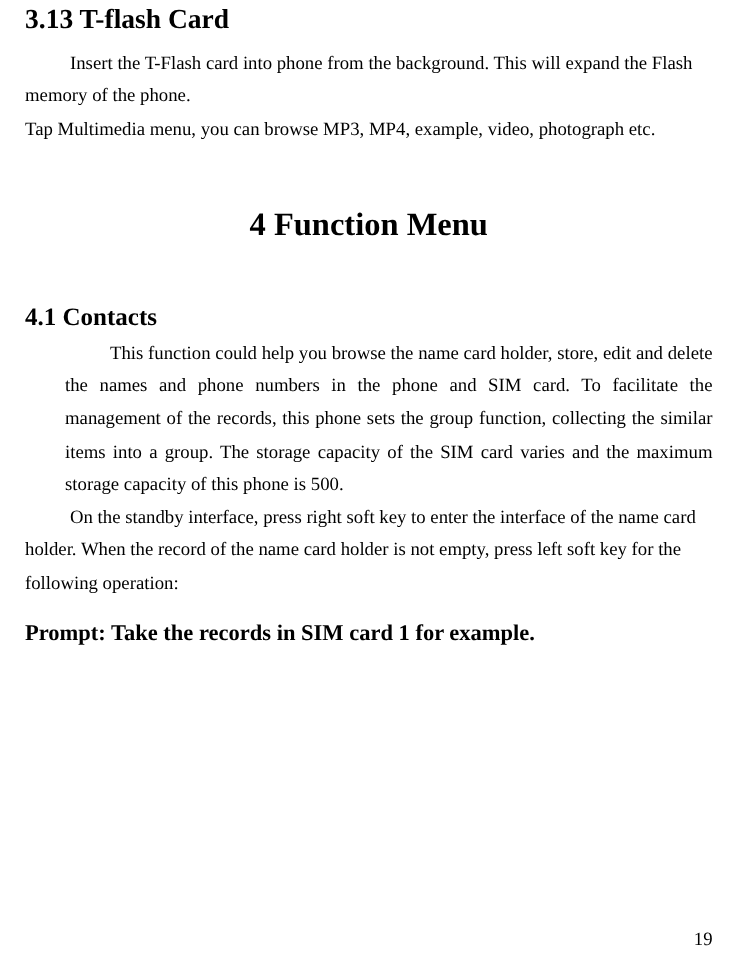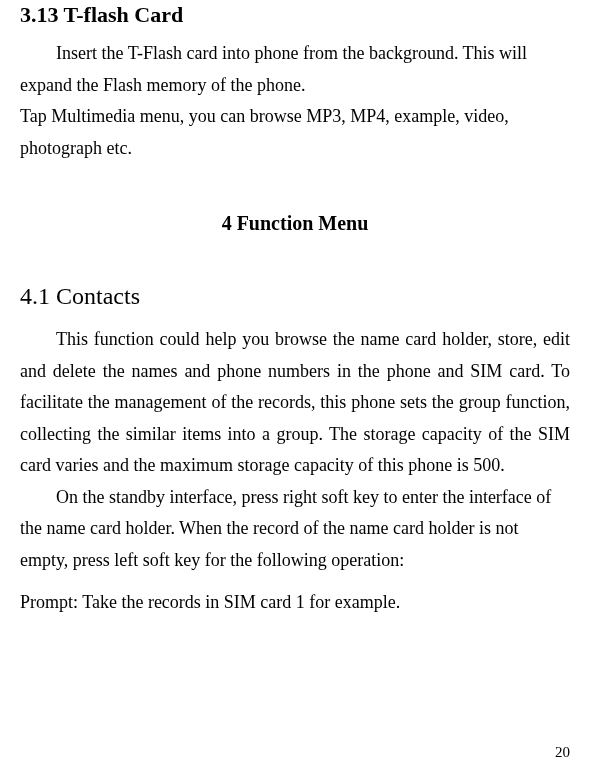--- a/index.html
+++ b/index.html
@@ -16,43 +16,44 @@
       padding: 0 20px;
       position: relative;
     }
     .section-heading {
       font-weight: bold;
       font-size: 22px;
       margin-top: 2px;
       margin-bottom: 10px;
     }
     .body-text {
-      font-size: 18px;
+      font-size: 15px;
       line-height: 1.75;
     }
     .indent {
       text-indent: 36px;
     }
     .chapter-heading {
       font-weight: bold;
-      font-size: 20px;
+      font-size: 26px;
       text-align: center;
       margin-top: 48px;
       margin-bottom: 48px;
     }
     .subsection-heading {
-      font-weight: normal;
-      font-size: 24px;
-      margin-bottom: 14px;
+      font-weight: bold;
+      font-size: 20px;
+      margin-bottom: 4px;
     }
     .justify {
       text-align: justify;
+      margin-left: 32px;
     }
     .prompt {
-      font-weight: normal;
+      font-weight: bold;
       font-size: 18px;
       margin-top: 16px;
     }
     .page-number {
       position: absolute;
       bottom: 12px;
       right: 20px;
       font-size: 15px;
     }
   </style>
@@ -68,13 +69,13 @@
 <div class="chapter-heading">4    Function Menu</div>
 
 <div class="subsection-heading">4.1    Contacts</div>
 
 <div class="body-text indent justify">This function could help you browse the name card holder, store, edit and delete the names and phone numbers in the phone and SIM card. To facilitate the management of the records, this phone sets the group function, collecting the similar items into a group. The storage capacity of the SIM card varies and the maximum storage capacity of this phone is 500.</div>
 
 <div class="body-text indent">On the standby interface, press right soft key to enter the interface of the name card holder. When the record of the name card holder is not empty, press left soft key for the following operation:</div>
 
 <div class="prompt">Prompt: Take the records in SIM card 1 for example.</div>
 
-<div class="page-number">20</div>
+<div class="page-number">19</div>
 
 </body></html>

